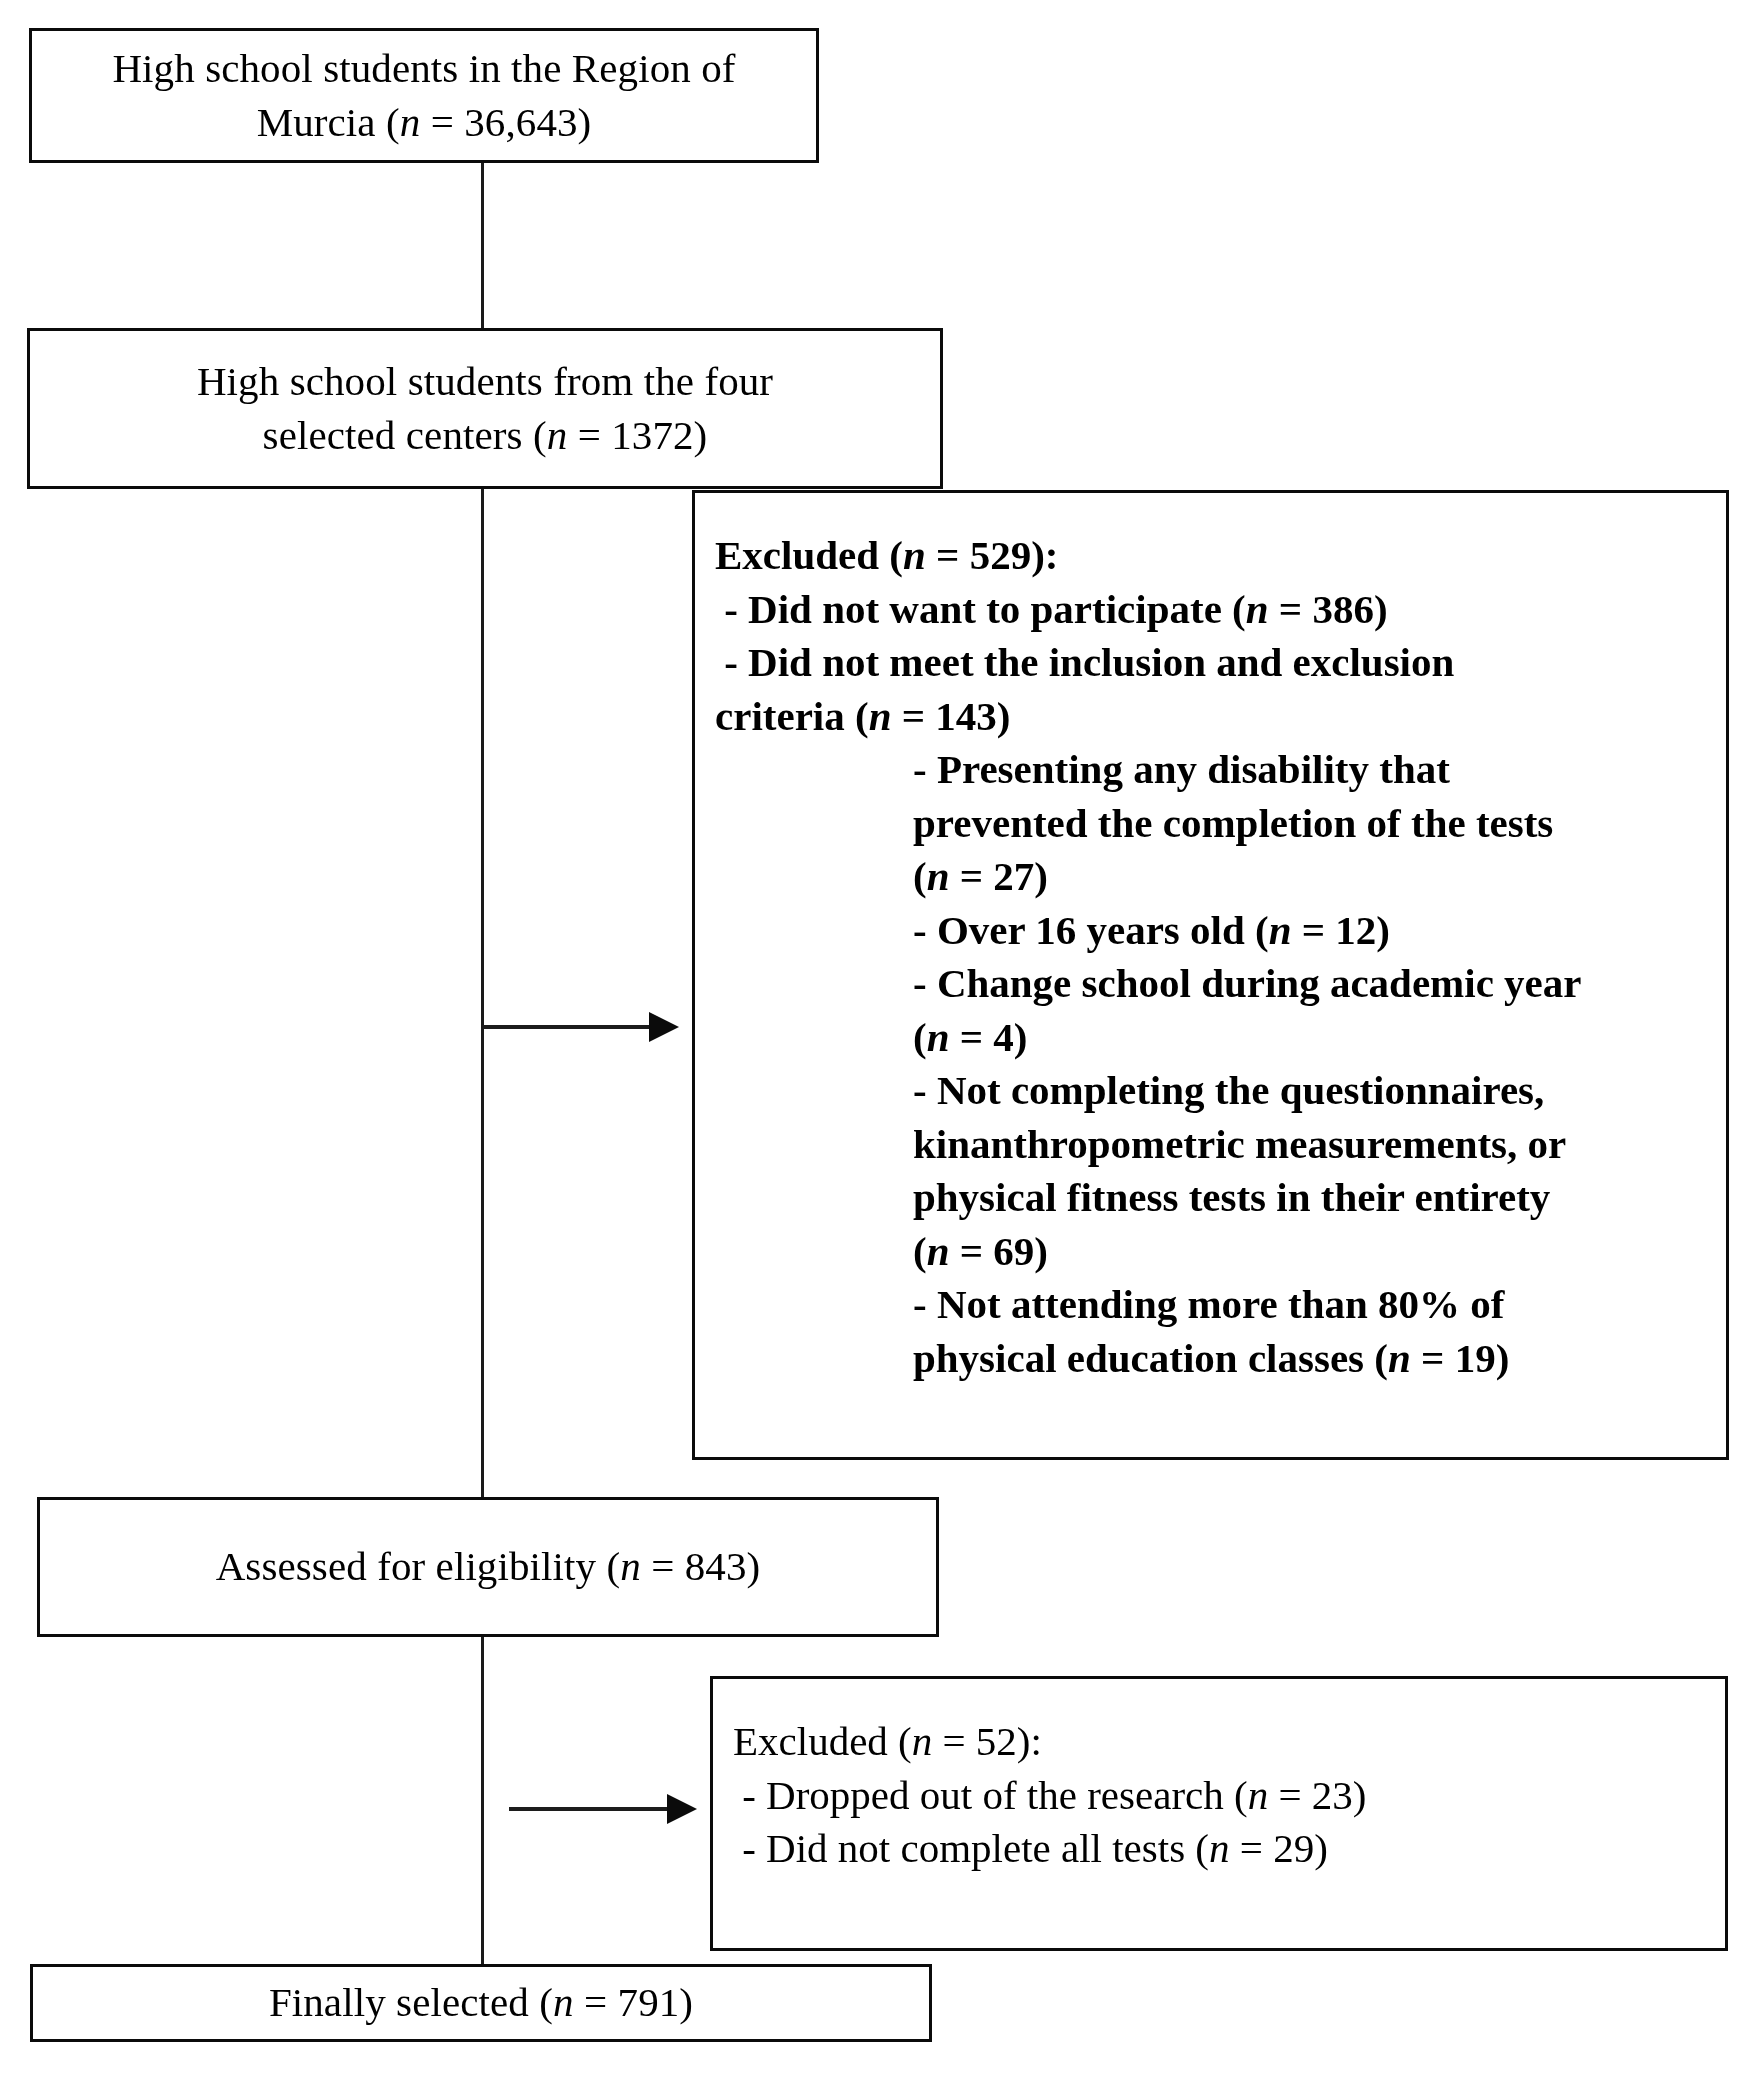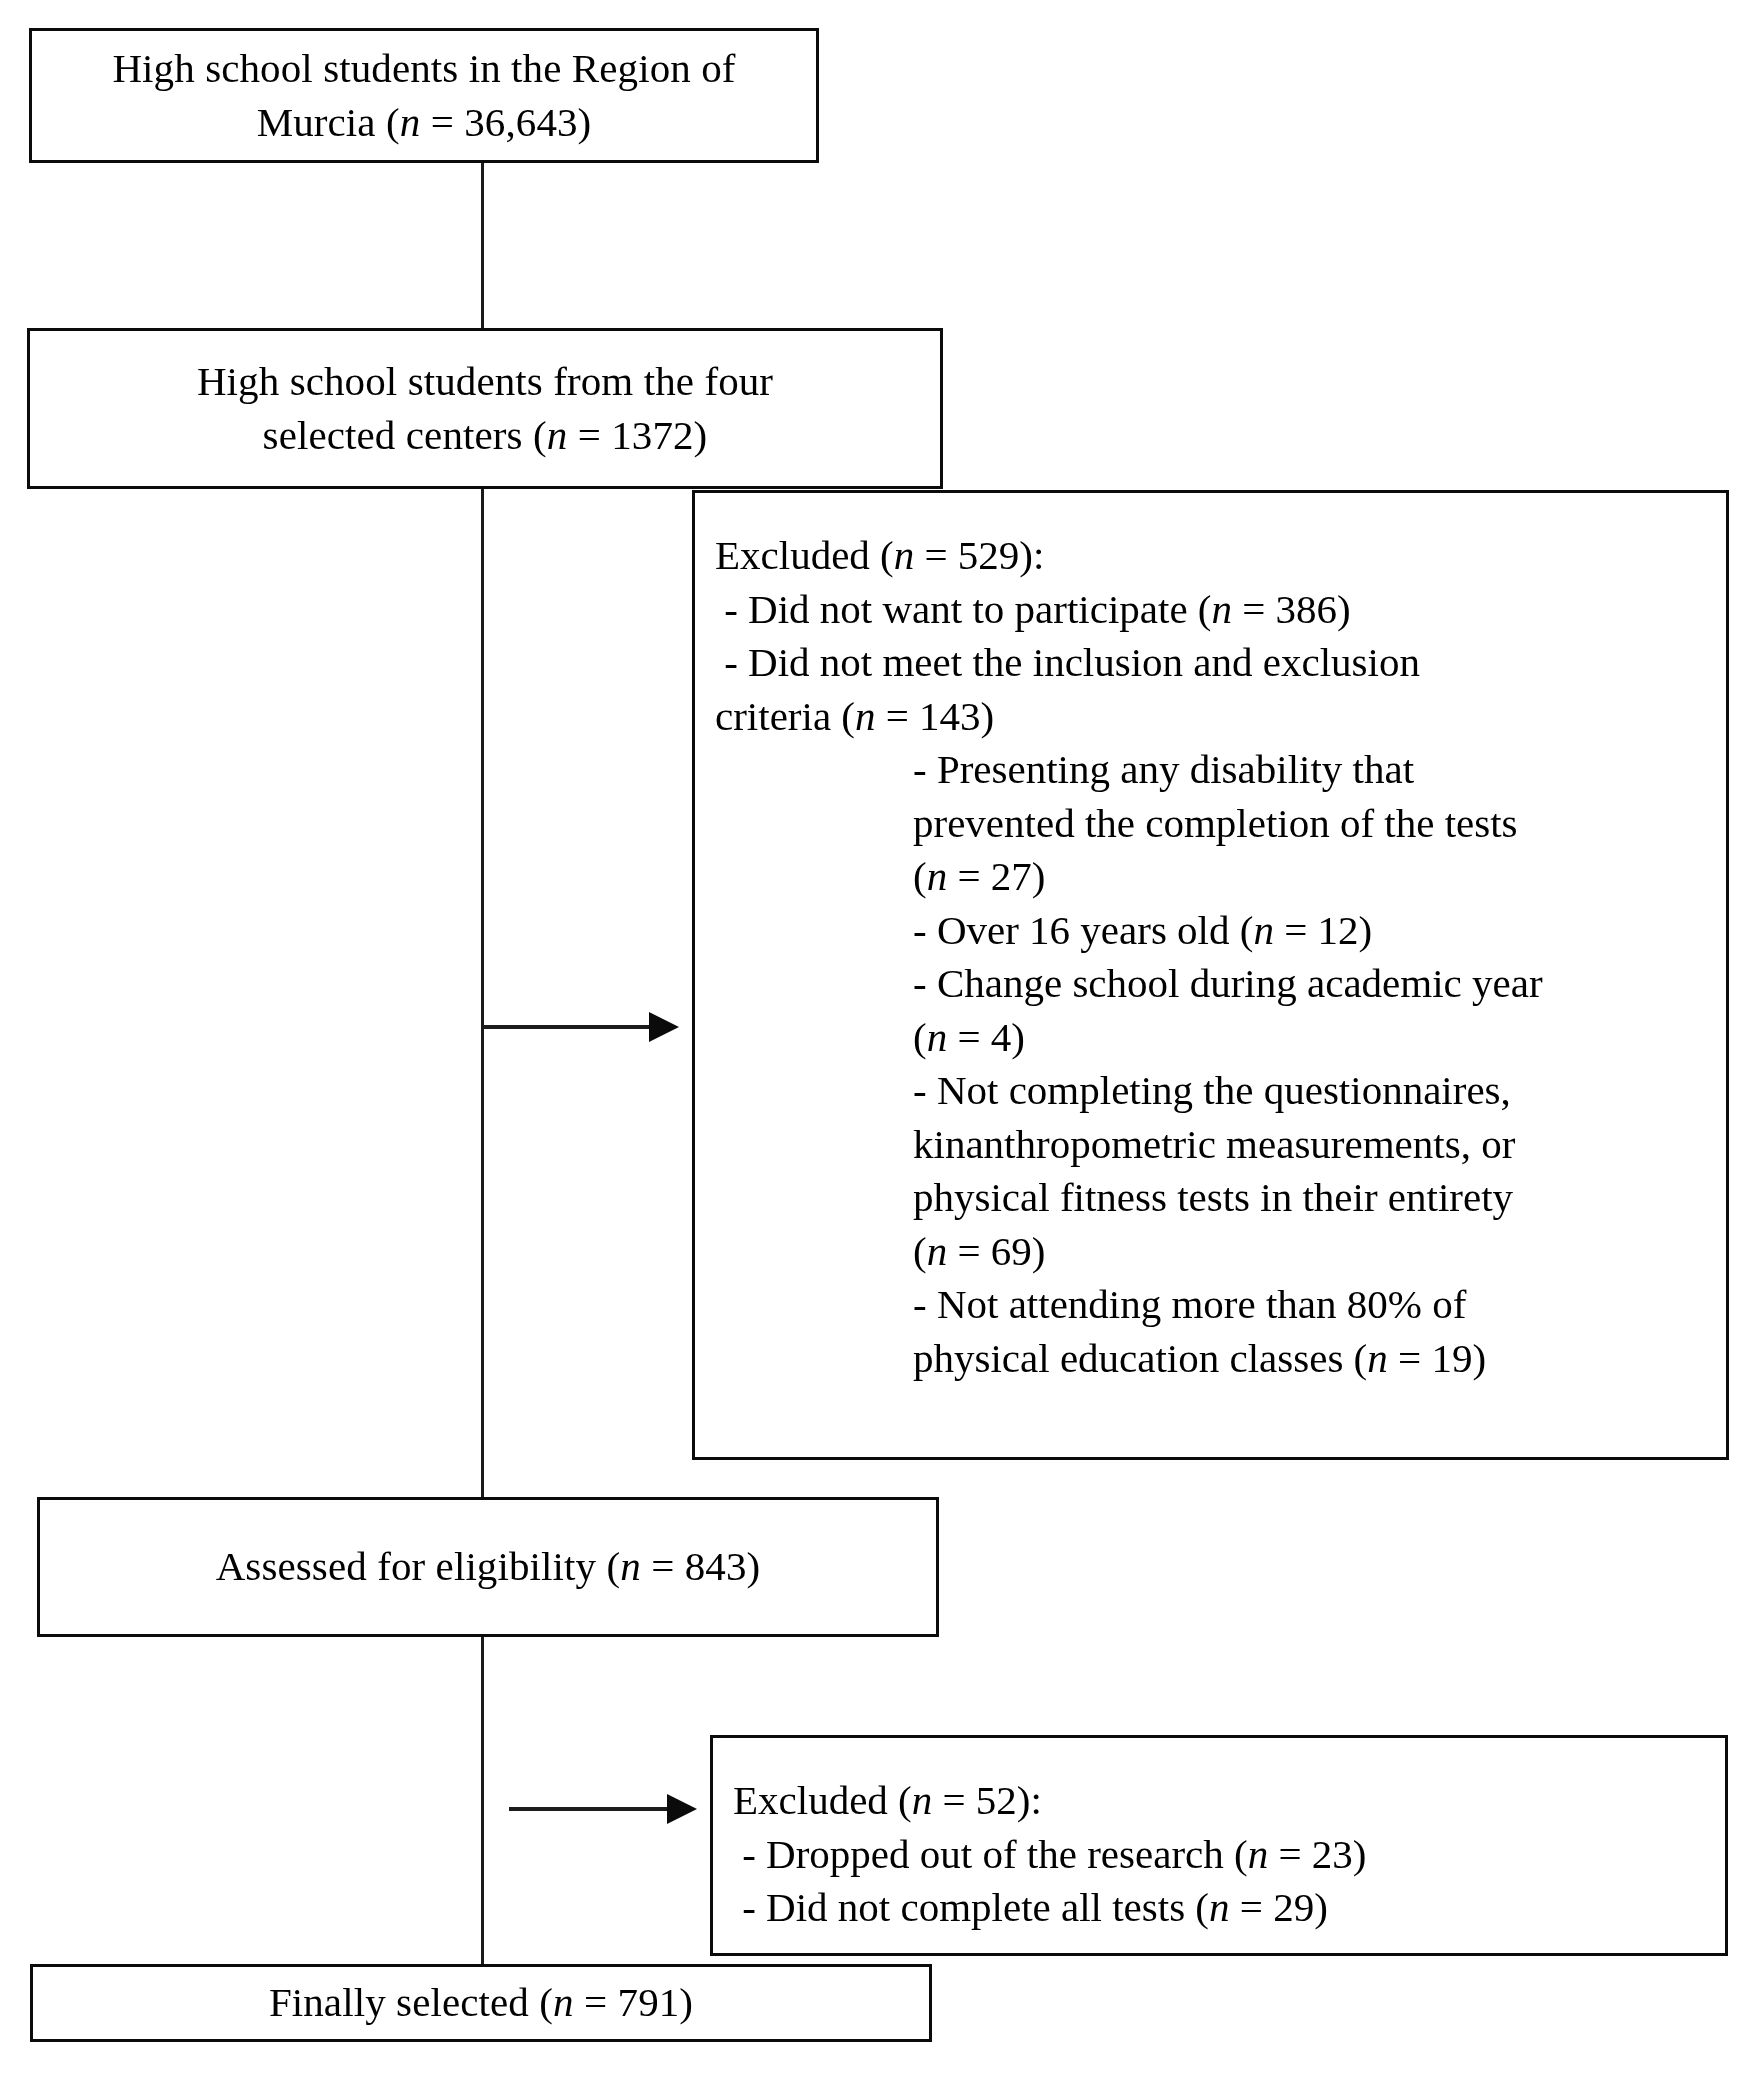--- a/index.html
+++ b/index.html
@@ -96,21 +96,21 @@
       <span>selected centers (</span><span class="ital">n</span><span> = 1372)</span>
     </div>
   </div>
 
   <div class="arrow-row" style="left:483px; top:1024px; width:198px;">
     <div class="arrow-line" style="width:170px;"></div>
     <div class="arrow-head" style="left:166px;"></div>
   </div>
 
   <div class="excl-box" style="left:692px; top:490px; width:1037px; height:970px;">
-    <div class="excl-inner" style="padding:36px 20px 0 20px;">
+    <div class="excl-inner" style="padding:36px 20px 0 20px;font-weight:bold;">
 
       <div class="lvl0">
         <span>Excluded (</span><span class="ital">n</span><span> = 529):</span>
       </div>
 
       <div class="lvl1">
         <span> - Did not want to participate (</span><span class="ital">n</span><span> = 386)</span>
       </div>
 
       <div class="lvl1">
@@ -168,21 +168,21 @@
     <div class="node-text">
       <span>Assessed for eligibility (</span><span class="ital">n</span><span> = 843)</span>
     </div>
   </div>
 
   <div class="arrow-row" style="left:509px; top:1806px; width:191px;">
     <div class="arrow-line" style="width:162px;"></div>
     <div class="arrow-head" style="left:158px;"></div>
   </div>
 
-  <div class="excl-box" style="left:710px; top:1735px; width:1018px; height:221px;">
+  <div class="excl-box" style="left:710px; top:1676px; width:1018px; height:275px;">
     <div class="excl-inner" style="padding:36px 20px 0 20px;">
       <div class="lvl0">
         <span>Excluded (</span><span class="ital">n</span><span> = 52):</span>
       </div>
       <div class="lvl1">
         <span> - Dropped out of the research (</span><span class="ital">n</span><span> = 23)</span>
       </div>
       <div class="lvl1">
         <span> - Did not complete all tests (</span><span class="ital">n</span><span> = 29)</span>
       </div>

